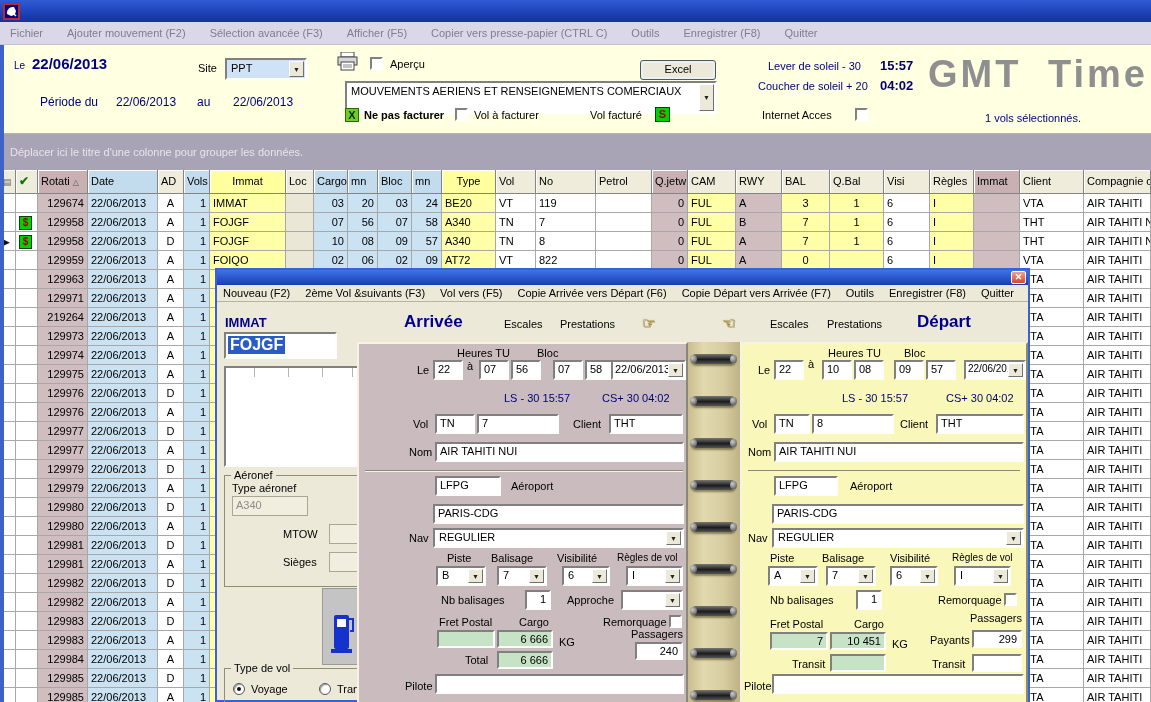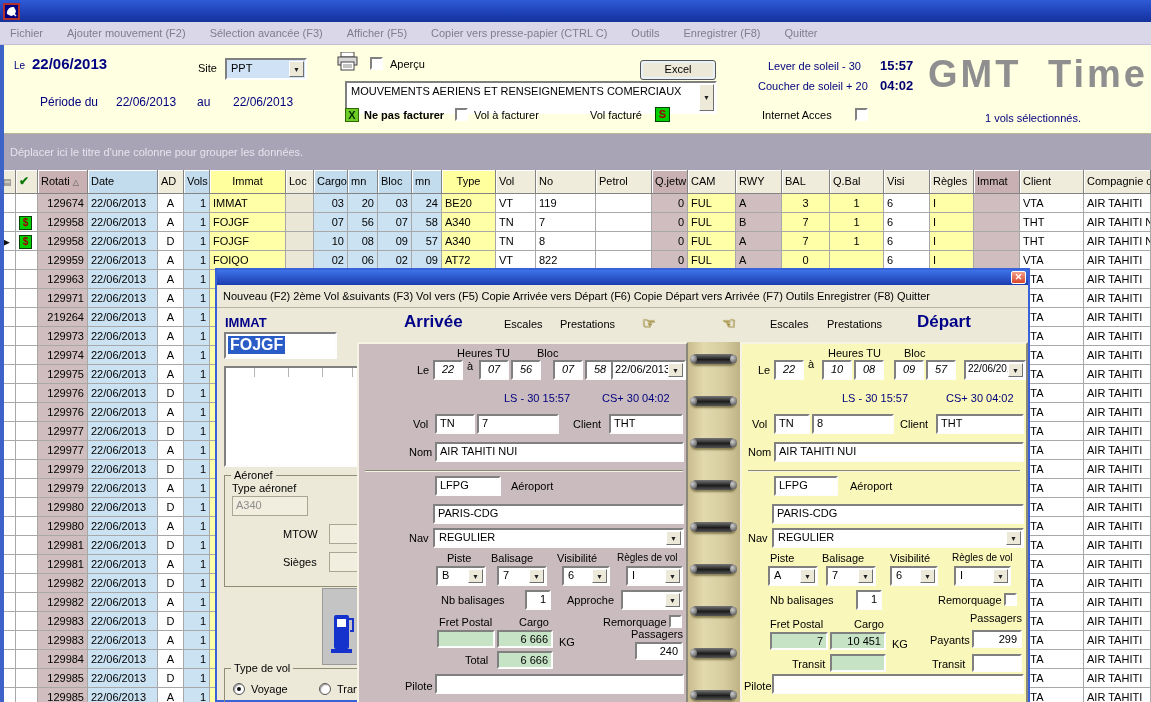--- a/index.html
+++ b/index.html
@@ -40,28 +40,28 @@
   .gb .bg-blue{background:#CBE2F2;} .gb .bg-yellow{background:#FFFFA8;} .gb .bg-mauve{background:#CFBDBF;} .gb .bg-beige{background:#EAE7D6;}
   .sorticon{font-size:8px;color:#5a5a5a;margin-left:3px;}
   .checkicon{color:#0B7A0B;font-size:12px;font-weight:bold;}
   .listicon{color:#666;font-size:9px;}
   .dollar{display:inline-block;width:13px;height:14px;background:#00CF00;border:1px solid #004400;color:#A00000;font-weight:bold;font-size:10px;line-height:12px;text-align:center;}
   .selarrow{font-size:9px;color:#111;}
   
   .dialog{position:absolute;left:215px;top:268px;width:815px;height:434px;background:#ECE9D8;border:2px solid #3A62D8;z-index:10;}
   .dtitle{position:absolute;left:0;top:0;right:0;height:15px;background:linear-gradient(180deg,#3E73E8,#1B3CB0);}
   .dclose{position:absolute;right:2px;top:1px;width:15px;height:13px;background:linear-gradient(180deg,#F2A08A,#D8452A);border:1px solid #fff;color:#fff;font-size:9px;font-weight:bold;line-height:11px;text-align:center;border-radius:2px;cursor:pointer;}
-  .dmenu{position:absolute;left:0;top:15px;right:0;height:23px;background:#ECE9D8;border-bottom:1px solid #B8B4A2;display:flex;align-items:center;gap:3px;padding-left:6px;}
+  .dmenu{position:absolute;left:0;top:15px;right:0;height:17px;background:#ECE9D8;border-bottom:1px solid #B8B4A2;display:flex;align-items:center;gap:15px;padding-left:6px;}
   .dmenu span{font-size:11px;color:#000;white-space:nowrap;cursor:pointer;}
   .p-lbl{position:absolute;font-size:11px;color:#000;white-space:nowrap;}
   .ptitle{position:absolute;font-size:17px;font-weight:bold;color:#000088;}
   .plink{position:absolute;font-size:11px;color:#000;}
   .hand{position:absolute;font-size:15px;color:#E8C020;text-shadow:0 0 1px #000, 1px 1px 0 #705800;}
   .fld{position:absolute;background:#fff;border:2px solid;border-color:#808080 #FDFDFD #FDFDFD #808080;font-size:11px;padding:1px 3px 0 3px;height:20px;white-space:nowrap;overflow:hidden;}
-  .fldc{text-align:center;font-style:italic;} .fldr{text-align:right;}
+  .fldc{text-align:left;} .fldr{text-align:right;}
   .grnf{background:#C6E3C6;}
   .disf{background:#F1EEDF;border:1px solid #A9A694;color:#8C8C8C;padding-top:2px;}
   .combo{position:absolute;background:#fff;border:2px solid;border-color:#808080 #FDFDFD #FDFDFD #808080;font-size:11px;padding:1px 18px 0 4px;height:20px;white-space:nowrap;overflow:hidden;}
   .navyl{color:#00007E;}
   .gbx{position:absolute;border:1px solid #8F8D76;}
   .leg{position:absolute;top:-7px;left:6px;background:#ECE9D8;padding:0 3px;font-size:11px;}
   .panel{position:absolute;border:2px solid;border-color:#F6F3E4 #8A8878 #8A8878 #F6F3E4;}
   .ap{background:#C9BBBE;} .dp{background:#FAF7BA;}
   .sep{position:absolute;height:2px;border-top:1px solid #8A8878;border-bottom:1px solid #F6F3E4;}
   .binder{position:absolute;left:471px;top:72px;width:52px;height:362px;background:linear-gradient(90deg,#C9BD8F,#E2D9AE 30%,#D6CCA0 70%,#BFB385);}

